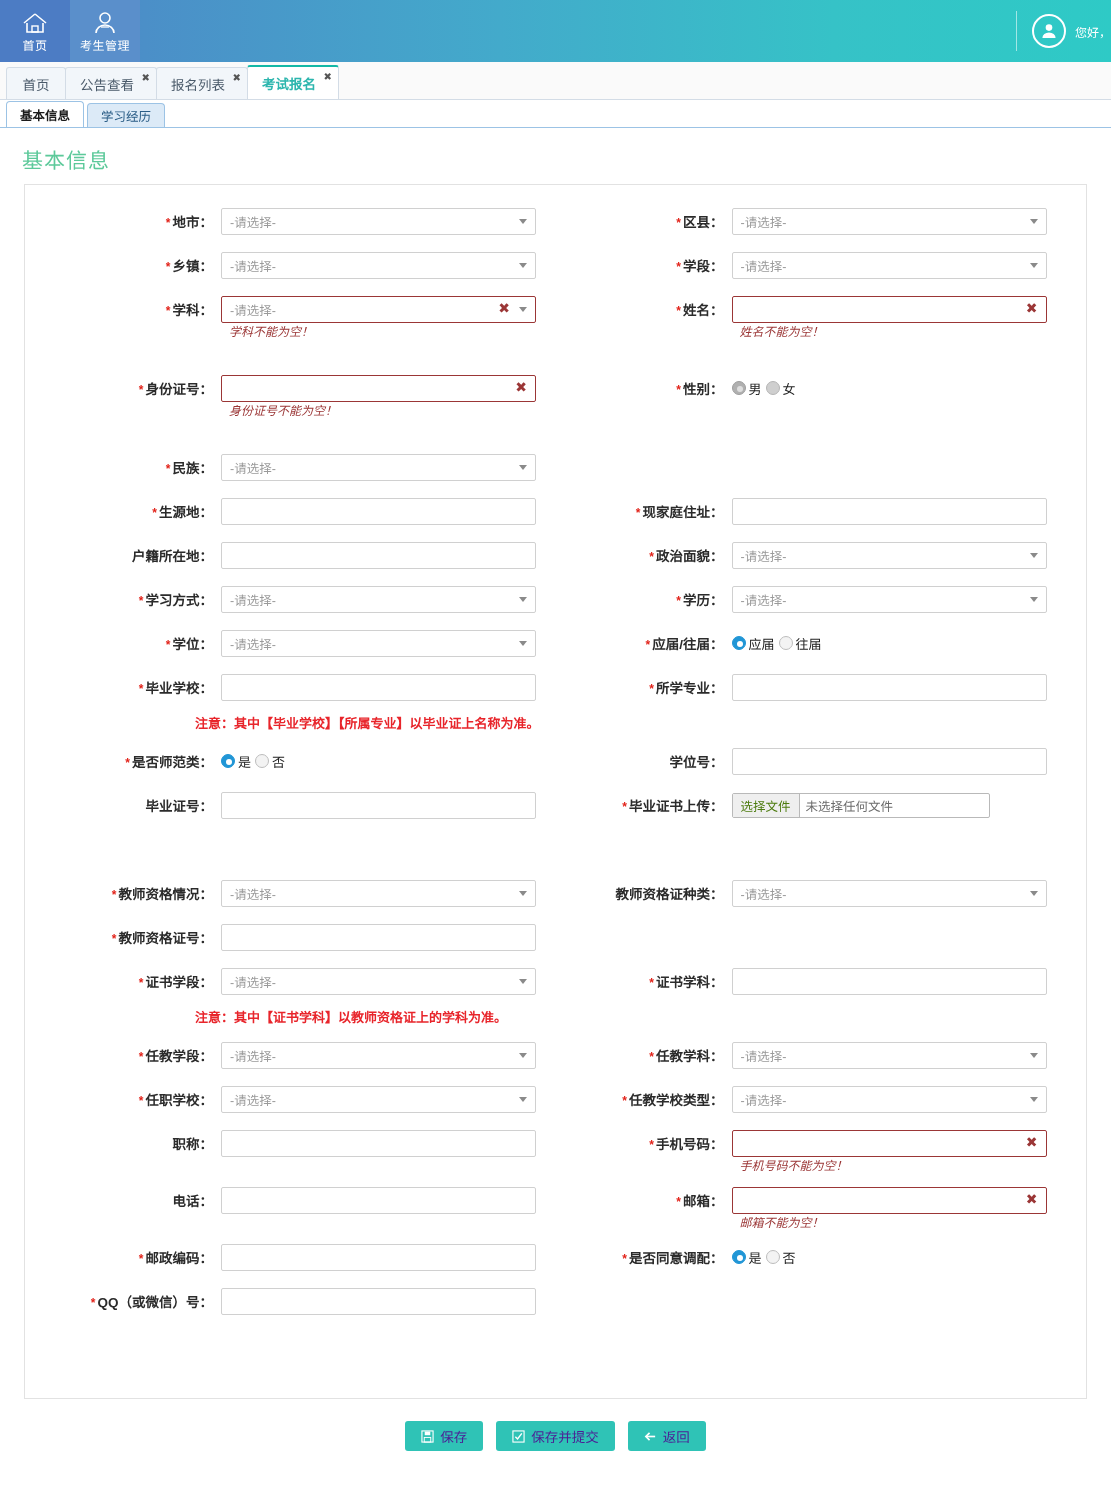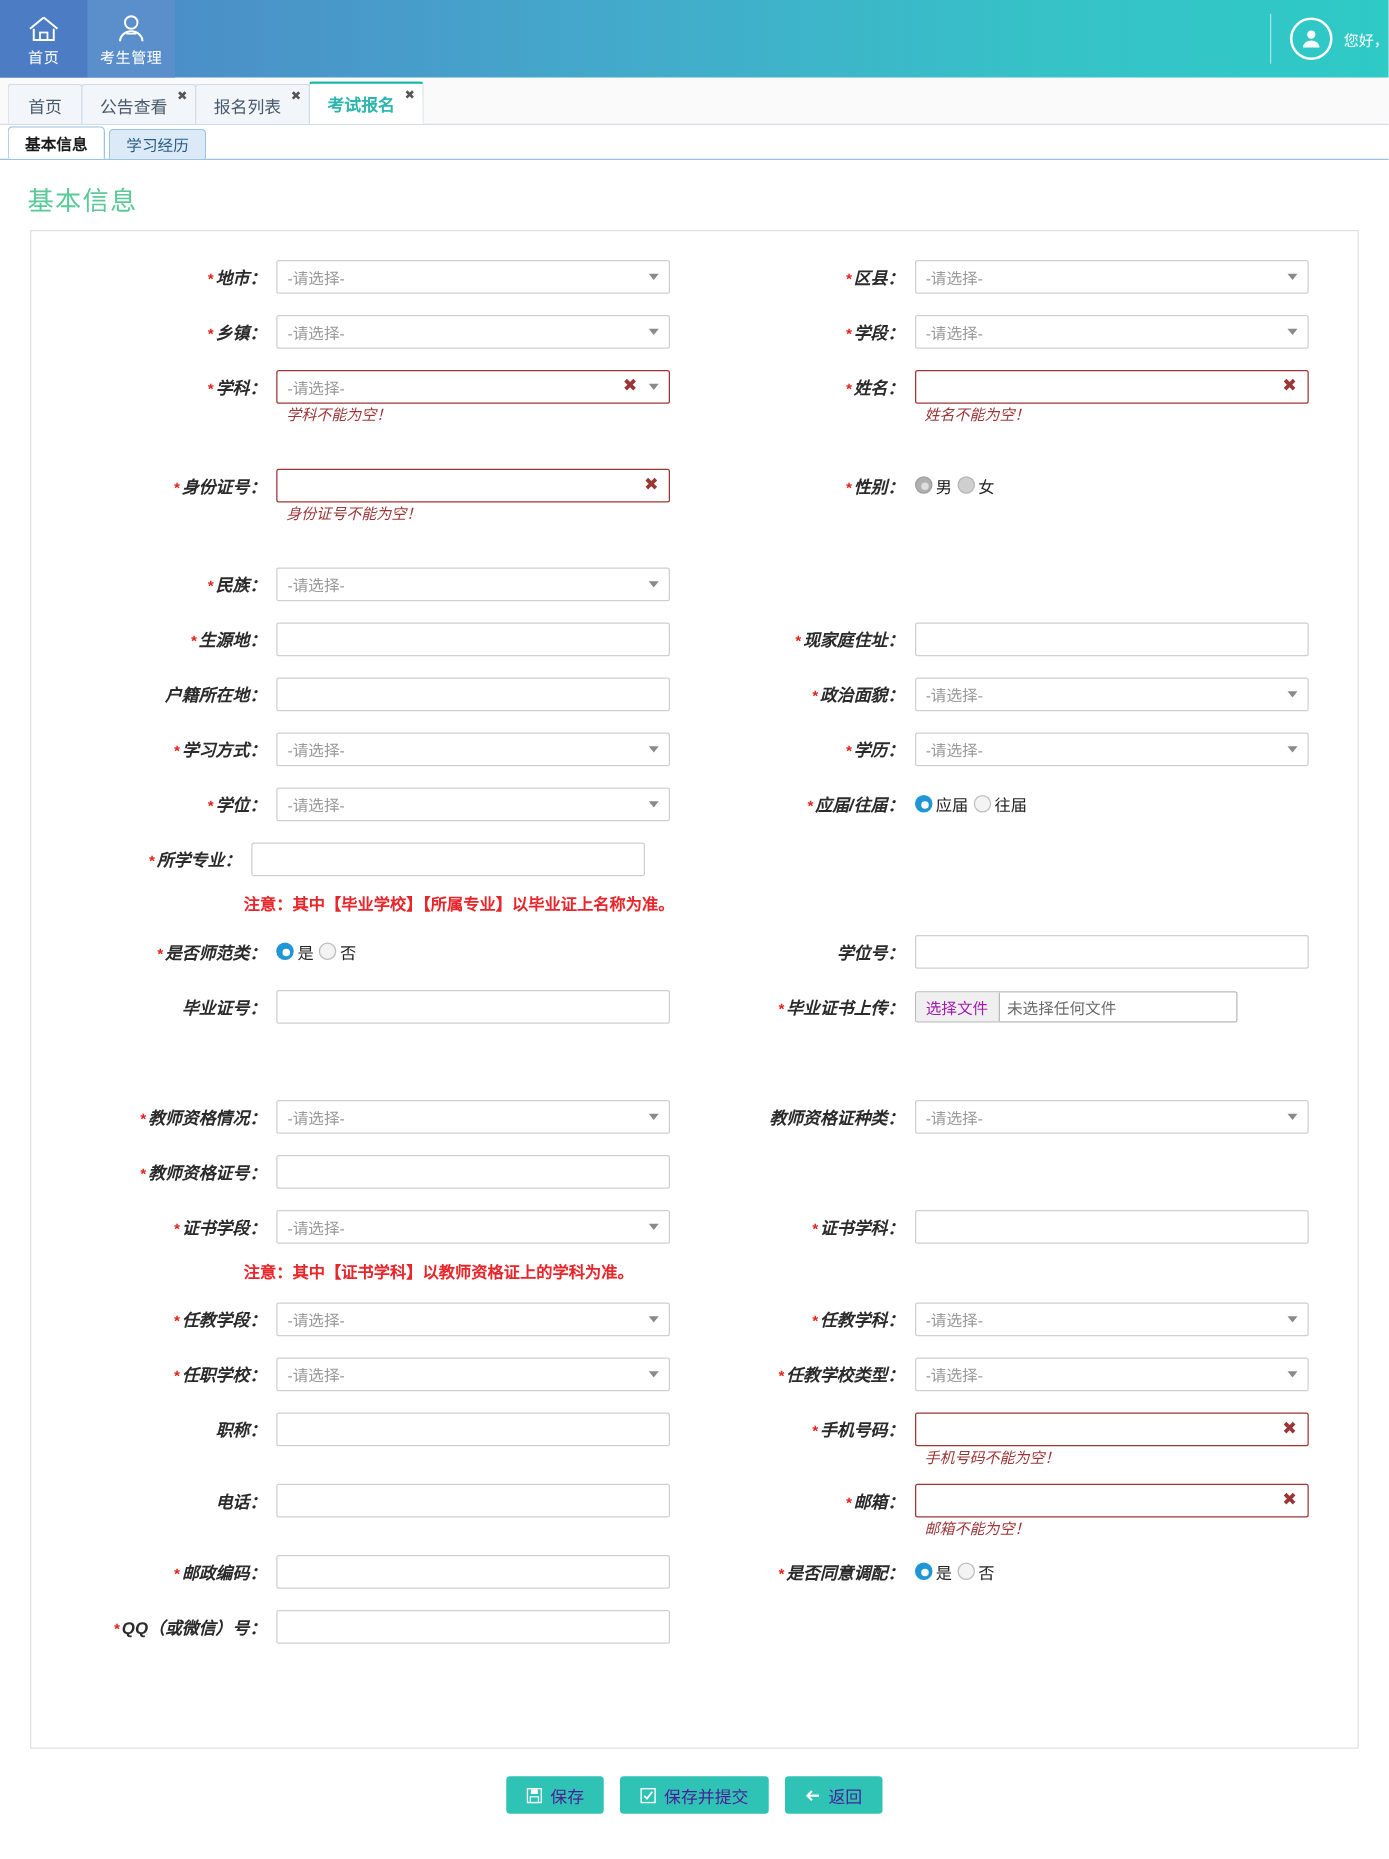--- a/index.html
+++ b/index.html
@@ -95,21 +95,20 @@
 
   .row { display:flex; width:100%; }
   .col { width:50%; display:flex; align-items:flex-start; }
   .block { width:100%; padding:0; }
 
   .field { display:flex; align-items:center; height:44px; }
   .lab {
     width:196px; text-align:right; padding-right:8px;
     font-size:13.5px; font-weight:bold; color:#2b2b2b;
     white-space:nowrap;
-    font-style:italic;
   }
   .col.right .lab { width:176px; }
   .star { color:#e2231a; font-weight:bold; margin-right:2px; font-size:12px; }
 
   .ctl { position:relative; width:315px; }
   input.txt, .selwrap {
     width:315px; height:27px;
     border:1px solid #d0d0d0; background:#fff;
     border-radius:2px;
     font-size:13px; color:#555;
@@ -160,21 +159,21 @@
     padding-left:170px; height:30px; line-height:30px;
   }
 
   .filewrap {
     width:258px; height:25px; border:1px solid #b9b9b9; background:#fff;
     display:flex; align-items:center; border-radius:2px;
   }
   .filebtn {
     height:23px; padding:0 8px; margin:0 6px 0 0;
     background:#efefef; border-right:1px solid #b9b9b9;
-    display:flex; align-items:center; font-size:12.5px; color:#a21caf;
+    display:flex; align-items:center; font-size:12.5px; color:#4d7c0f;
     cursor:pointer;
   }
   .filetxt { font-size:12.5px; color:#6b6b6b; }
 
   
   .footer { display:flex; justify-content:center; gap:13px; padding:22px 0 0 0; }
   .btn {
     background:#2fc3b6; color:#4c1d95; border:none; border-radius:3px;
     height:30px; padding:0 16px; font-size:13.5px;
     display:flex; align-items:center; gap:6px; cursor:pointer;
@@ -500,20 +499,30 @@
             <span class="dot"></span>
             <span class="rlab">往届</span>
           </label>
         </div>
       </div>
     </div>
       </div>
   </div>
 
   <div class="row">
+    <div class="col">
+        <div class="block">
+      <div class="field">
+        <div class="lab"><span class="star">*</span><span>毕业学校</span>：</div>
+        <div class="ctl">
+              <input class="txt" type="text" value="" style="">
+            </div>
+      </div>
+    </div>
+      </div>
     <div class="col right">
         <div class="block">
       <div class="field">
         <div class="lab"><span class="star">*</span><span>所学专业</span>：</div>
         <div class="ctl">
               <input class="txt" type="text" value="" style="">
             </div>
       </div>
     </div>
       </div>

